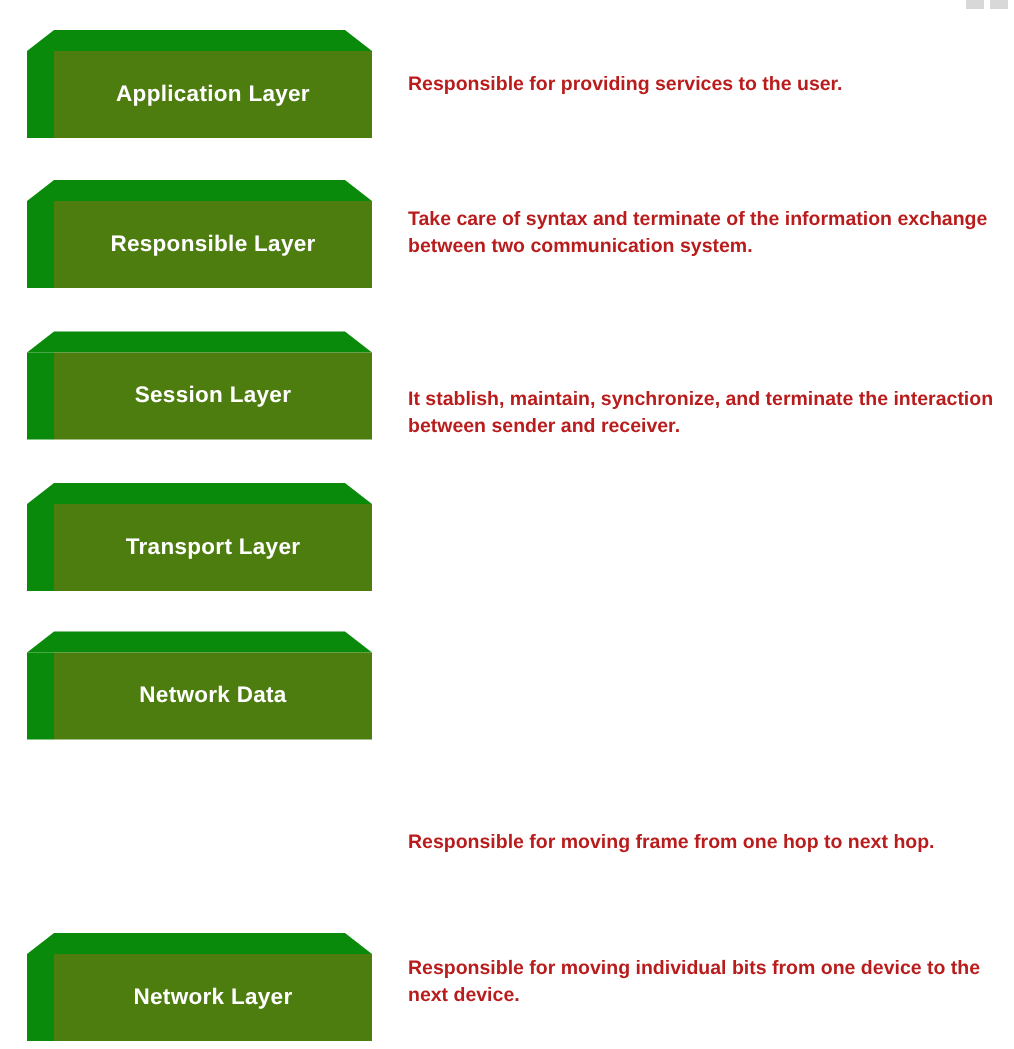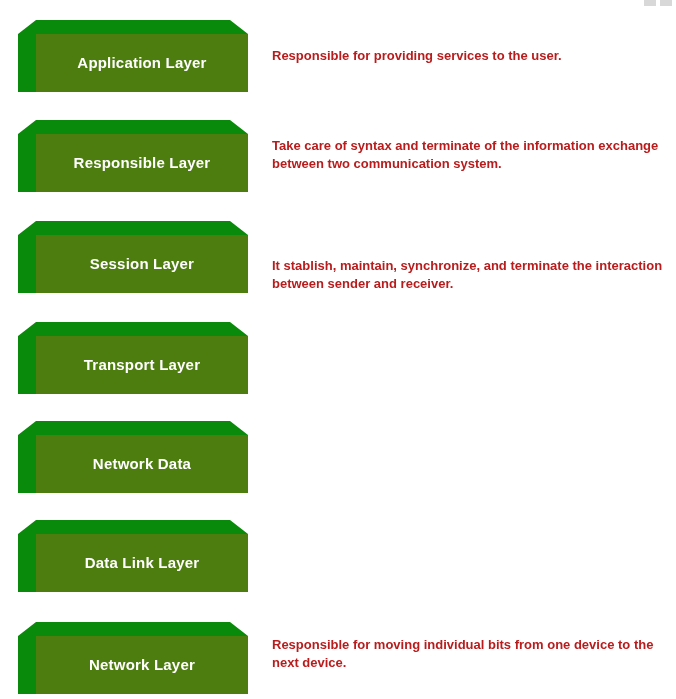--- a/index.html
+++ b/index.html
@@ -173,29 +173,21 @@
         <div class="box-top"></div>
         <div class="top-face"></div>
         <div class="top-slant"></div>
         <div class="left-face"></div>
         <div class="front-face">
           <span class="label">Network Data</span>
         </div>
       </div>
     </div>
     <div class="layer-row" style="top: 520px;">
-      <div class="box-wrap">
-        <div class="box-top"></div>
-        <div class="top-face"></div>
-        <div class="top-slant"></div>
-        <div class="left-face"></div>
-        <div class="front-face">
-          <span class="label">Data Link Layer</span>
-        </div>
-      </div>
+      <div class="desc" style="top: 32px;">Responsible for moving frame from one hop to next hop.</div>
     </div>
     <div class="layer-row" style="top: 622px;">
       <div class="box-wrap">
         <div class="box-top"></div>
         <div class="top-face"></div>
         <div class="top-slant"></div>
         <div class="left-face"></div>
         <div class="front-face">
           <span class="label">Network Layer</span>
         </div>

